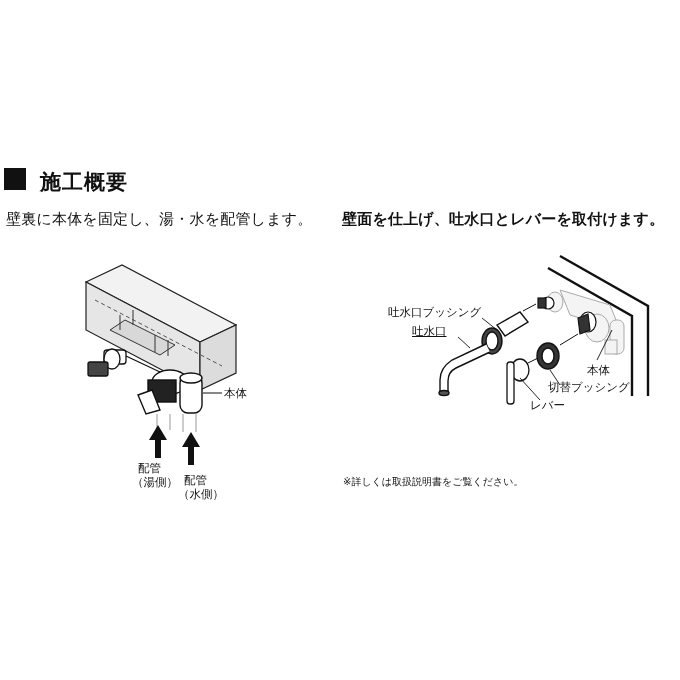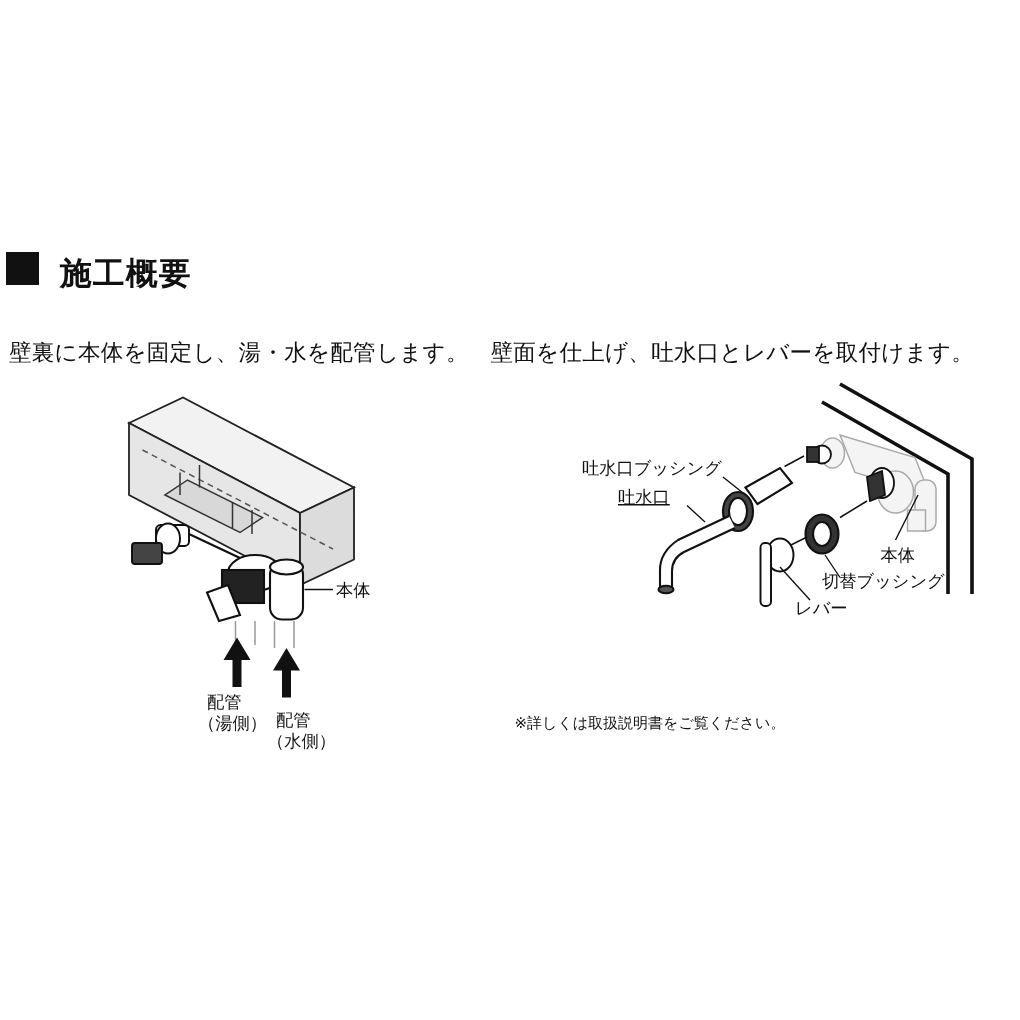--- a/index.html
+++ b/index.html
@@ -2,36 +2,36 @@
 <html><head>
 <meta charset="utf-8">
 <style>
   html, body { margin:0; padding:0; background:#fff; }
   body { width:680px; height:680px; position:relative; overflow:hidden;
          font-family:"DejaVu Sans", "Liberation Sans", sans-serif; color:#111; }
   .abs { position:absolute; }
   .section-heading { left:4px; top:168px; display:flex; align-items:flex-start;font-family:Liberation Mono, monospace; }
   .heading-square { width:22px; height:22px; background:#111; margin-right:14px; }
   .heading-text { font-size:21px; font-weight:bold; letter-spacing:1px; }
-  .caption { font-size:15px; white-space:nowrap; letter-spacing:0.2px;margin-top:16px; }
+  .caption { font-size:15px; white-space:nowrap; letter-spacing:0.2px; }
   .label { font-size:11.5px; white-space:nowrap; color:#111; }
   .note { font-size:10px; white-space:nowrap; }
   svg { position:absolute; overflow:visible; }
 </style>
 </head>
 <body>
 
 <div class="abs section-heading">
   <div class="heading-square"></div>
   <div class="heading-text">施工概要</div>
 </div>
 
 <div class="abs caption" style="left:6px; top:210px;">壁裏に本体を固定し、湯・水を配管します。</div>
 
-<div class="abs caption" style="left:327px; top:210px;">壁面を仕上げ、吐水口とレバーを取付けます。</div>
+<div class="abs caption" style="left:342px; top:210px;font-weight:bold;">壁面を仕上げ、吐水口とレバーを取付けます。</div>
 
 <svg style="left:0; top:0;" width="680" height="680">
 
   <g stroke="#222" stroke-width="1.2" fill="#ececec">
     <polygon points="86,282 122,265 236,325 200,342" fill="#f2f2f2"></polygon>
     <polygon points="86,282 200,342 200,390 86,330" fill="#e6e6e6"></polygon>
     <polygon points="200,342 236,325 236,373 200,390" fill="#dcdcdc"></polygon>
   </g>
   <line x1="95" y1="300" x2="222" y2="366" stroke="#555" stroke-width="1" stroke-dasharray="4,3"></line>
 

